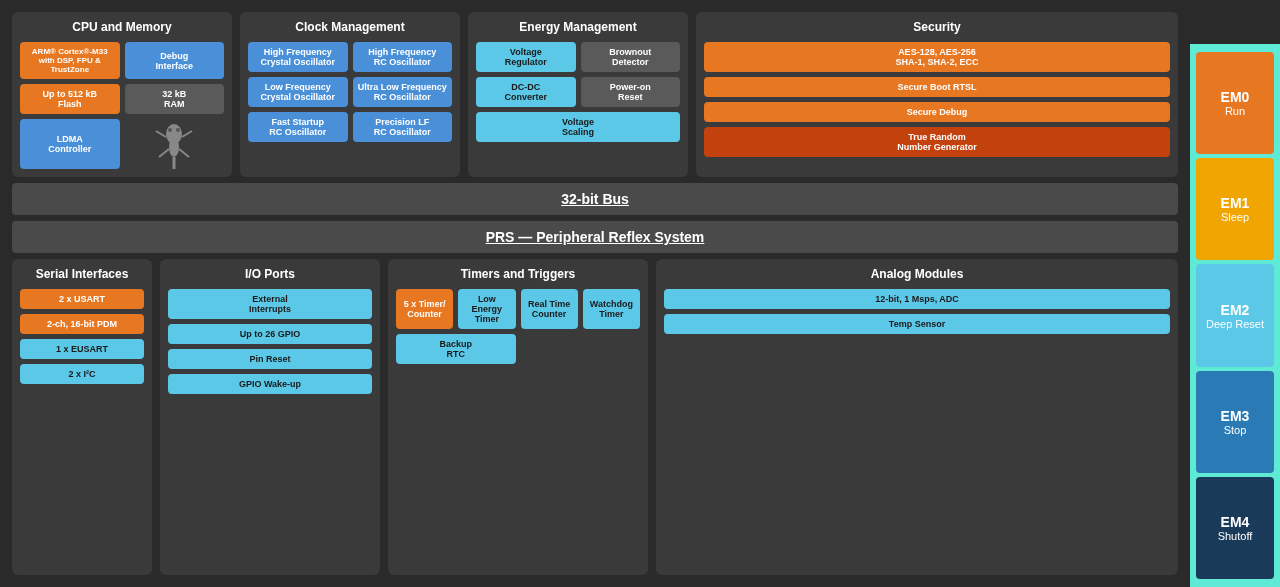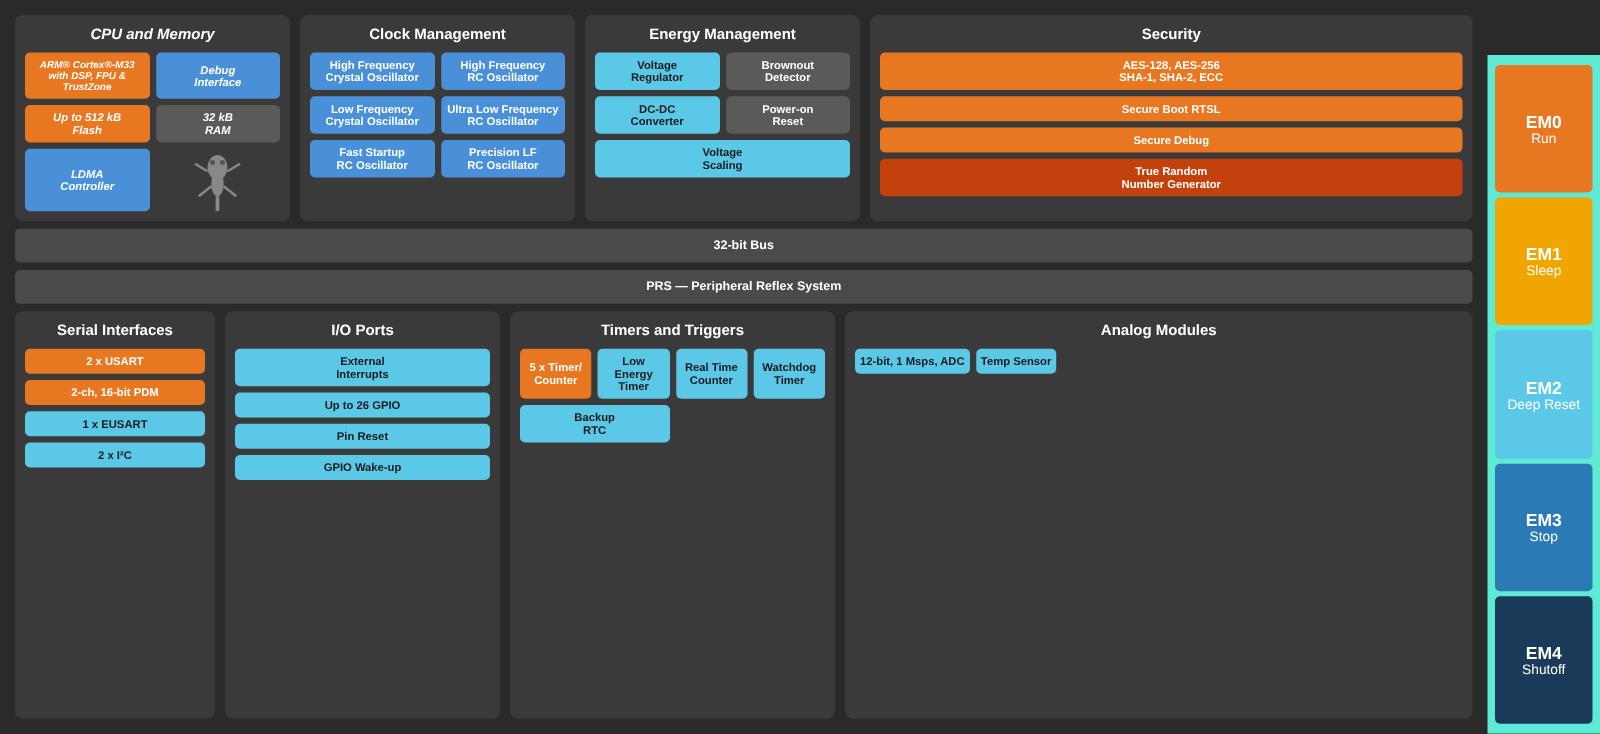--- a/index.html
+++ b/index.html
@@ -70,21 +70,20 @@
       font-size: 12px;
       font-weight: bold;
       text-align: center;
       margin-bottom: 8px;
     }
 
     
     .cpu-block {
       width: 220px;
       position: relative;
-      font-style: italic;
     }
 
     .cpu-grid {
       display: grid;
       grid-template-columns: 1fr 1fr;
       gap: 5px;
     }
 
     .chip-orange {
       background: #e87722;
@@ -156,35 +155,36 @@
       display: grid;
       grid-template-columns: 1fr;
       gap: 5px;
     }
 
     
     .bus-row {
       background: #4a4a4a;
       border-radius: 4px;
       color: #fff;
-      font-size: 10px;
+      font-size: 14px;
       font-weight: bold;
       text-align: center;
       padding: 8px;
+      text-decoration: underline;
     }
 
     
     .bottom-row {
       display: flex;
       gap: 8px;
       flex: 1;
     }
 
     .serial-block {
-      width: 160px;
+      width: 140px;
     }
 
     .serial-grid {
       display: flex;
       flex-direction: column;
       gap: 5px;
     }
 
     .io-block {
       width: 220px;
@@ -205,21 +205,21 @@
       grid-template-columns: 1fr 1fr 1fr 1fr;
       gap: 5px;
     }
 
     .analog-block {
       flex: 1;
     }
 
     .analog-grid {
       display: flex;
-      flex-direction: row;
+      flex-direction: column;
       gap: 5px;
     }
 
     .span-2 {
       grid-column: span 2;
     }
 
     .chip-light-blue {
       background: #5bc8e8;
       border-radius: 4px;

